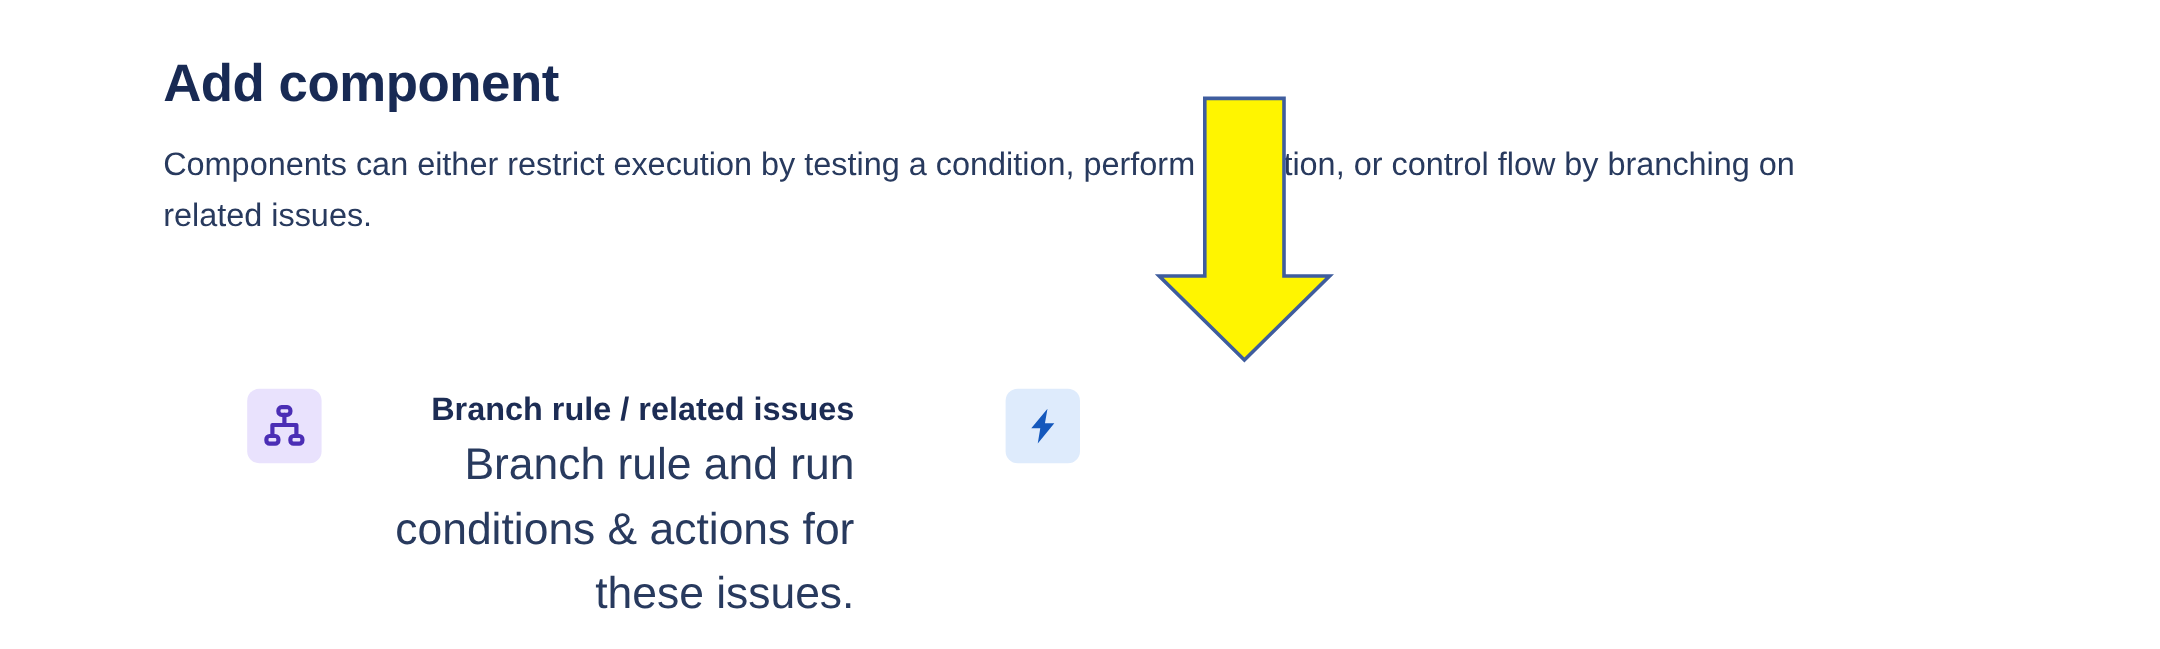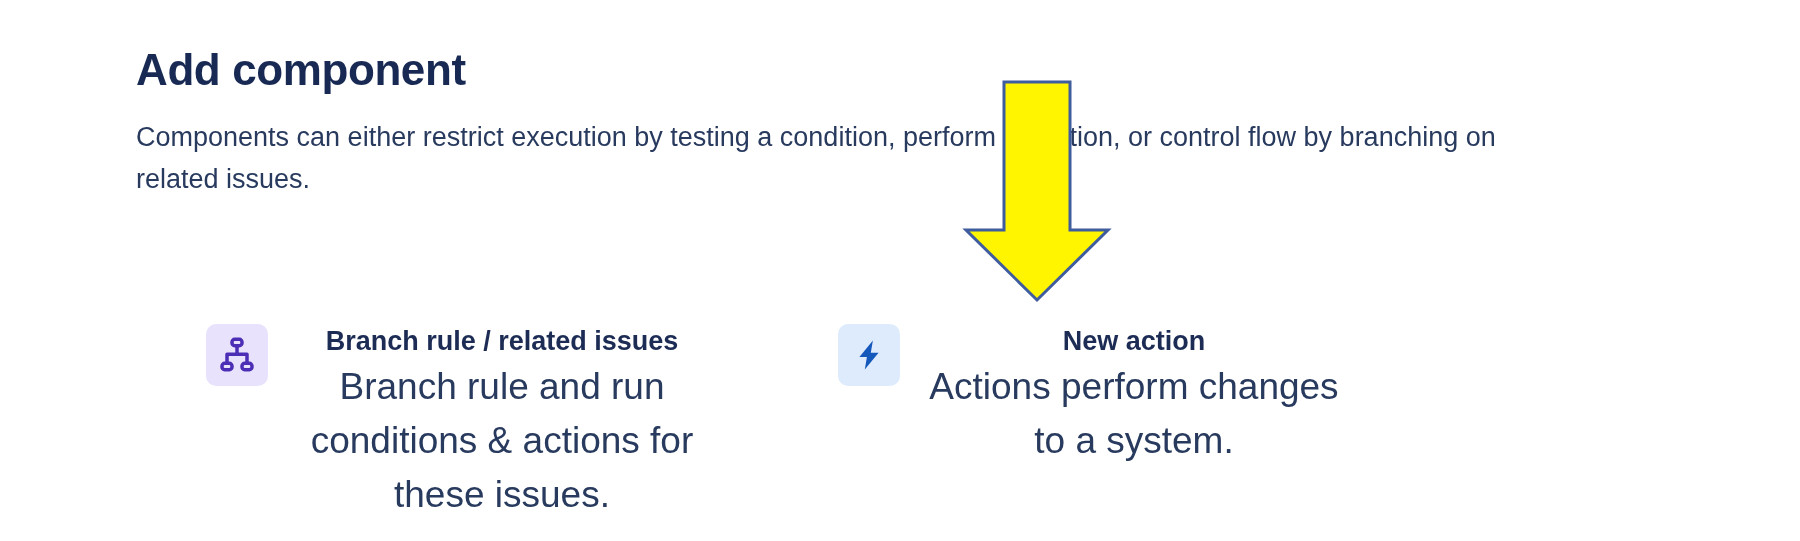--- a/index.html
+++ b/index.html
@@ -53,21 +53,21 @@
     gap: 126px;
   }
   .option {
     display: flex;
     align-items: flex-start;
     gap: 24px;
     cursor: pointer;
     background: transparent;
     border: 0;
     padding: 0;
-    text-align: center;
+    text-align: right;
   }
   .option-icon {
     flex: 0 0 auto;
     width: 62px;
     height: 62px;
     border-radius: 10px;
     display: flex;
     align-items: center;
     justify-content: center;
     margin-top: 2px;
@@ -135,24 +135,20 @@
         <span class="option-desc">Branch rule and run conditions &amp; actions for these issues.</span>
       </span>
     </div>
 
     <div class="option action">
       <span class="option-icon action">
         <svg width="36" height="36" viewBox="0 0 24 24" aria-hidden="true">
           <path d="M14.6 2.4 5.6 13.3h5.0l-1.4 8.4 9.2-11.2h-5.2z" fill="#1558BC"></path>
         </svg>
       </span>
-      <span class="option-text">
-        <span class="option-title">New action</span>
-        <span class="option-desc">Actions perform changes to a system.</span>
-      </span>
     </div>
 
   </div>
 
   <svg class="annotation-arrow" viewBox="0 0 150 226">
     <polygon points="42,4 108,4 108,152 146,152 75,222 4,152 42,152" fill="#FFF500" stroke="#3F5D9E" stroke-width="3" stroke-linejoin="miter"></polygon>
   </svg>
 
 </div>
 

